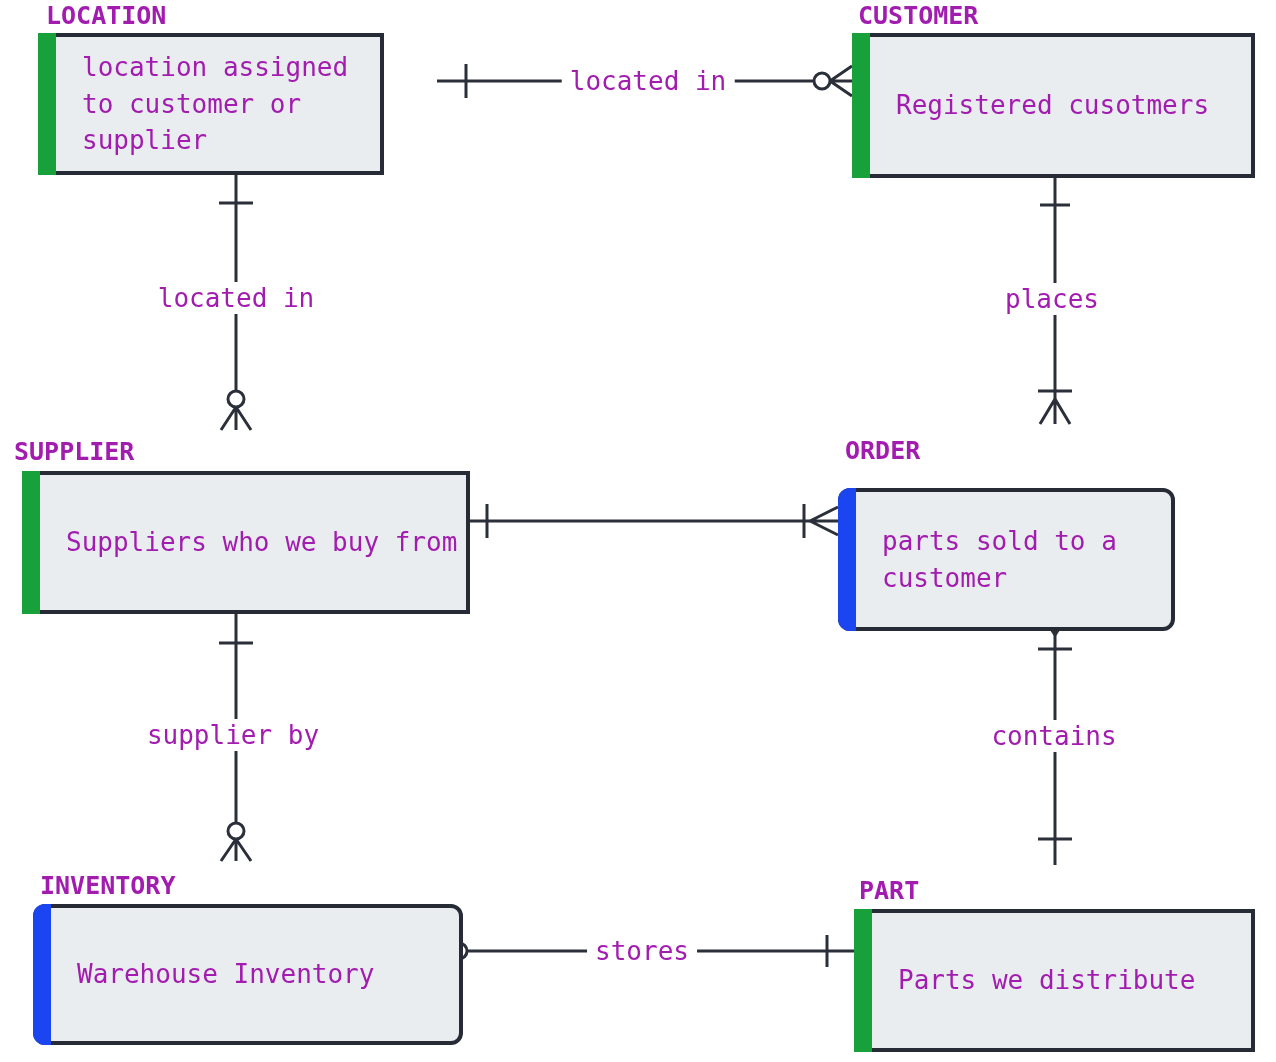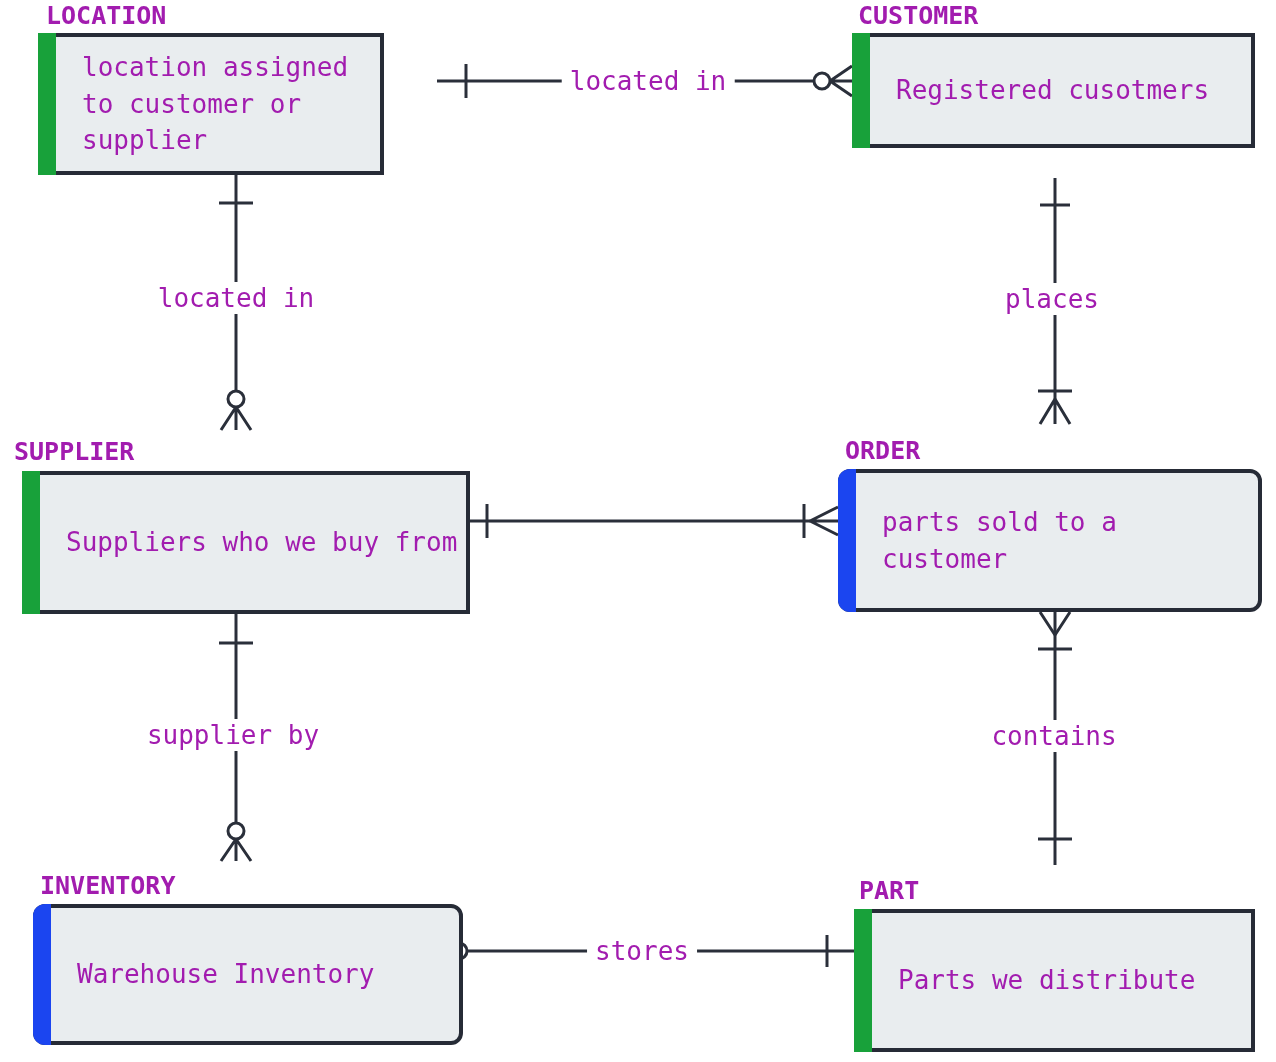--- a/index.html
+++ b/index.html
@@ -93,31 +93,31 @@
   <div class="entity-title" style="left:14px;top:437px">SUPPLIER</div>
   <div class="entity-title" style="left:845px;top:436px">ORDER</div>
   <div class="entity-title" style="left:40px;top:871px">INVENTORY</div>
   <div class="entity-title" style="left:859px;top:876px">PART</div>
 
   <div class="entity" style="left:38px;top:33px;width:346px;height:142px">
     <div class="accent green"></div>
     <div class="desc">location assigned to customer or supplier</div>
   </div>
 
-  <div class="entity" style="left:852px;top:33px;width:403px;height:115px">
+  <div class="entity" style="left:852px;top:33px;width:403px;height:145px">
     <div class="accent green"></div>
     <div class="desc">Registered cusotmers</div>
   </div>
 
   <div class="entity" style="left:22px;top:471px;width:448px;height:143px">
     <div class="accent green"></div>
     <div class="desc">Suppliers who we buy from</div>
   </div>
 
-  <div class="entity rounded" style="left:838px;top:469px;width:424px;height:143px">
+  <div class="entity rounded" style="left:838px;top:488px;width:337px;height:143px">
     <div class="accent blue"></div>
     <div class="desc">parts sold to a customer</div>
   </div>
 
   <div class="entity rounded" style="left:33px;top:904px;width:430px;height:141px">
     <div class="accent blue"></div>
     <div class="desc">Warehouse Inventory</div>
   </div>
 
   <div class="entity" style="left:854px;top:909px;width:401px;height:143px">

